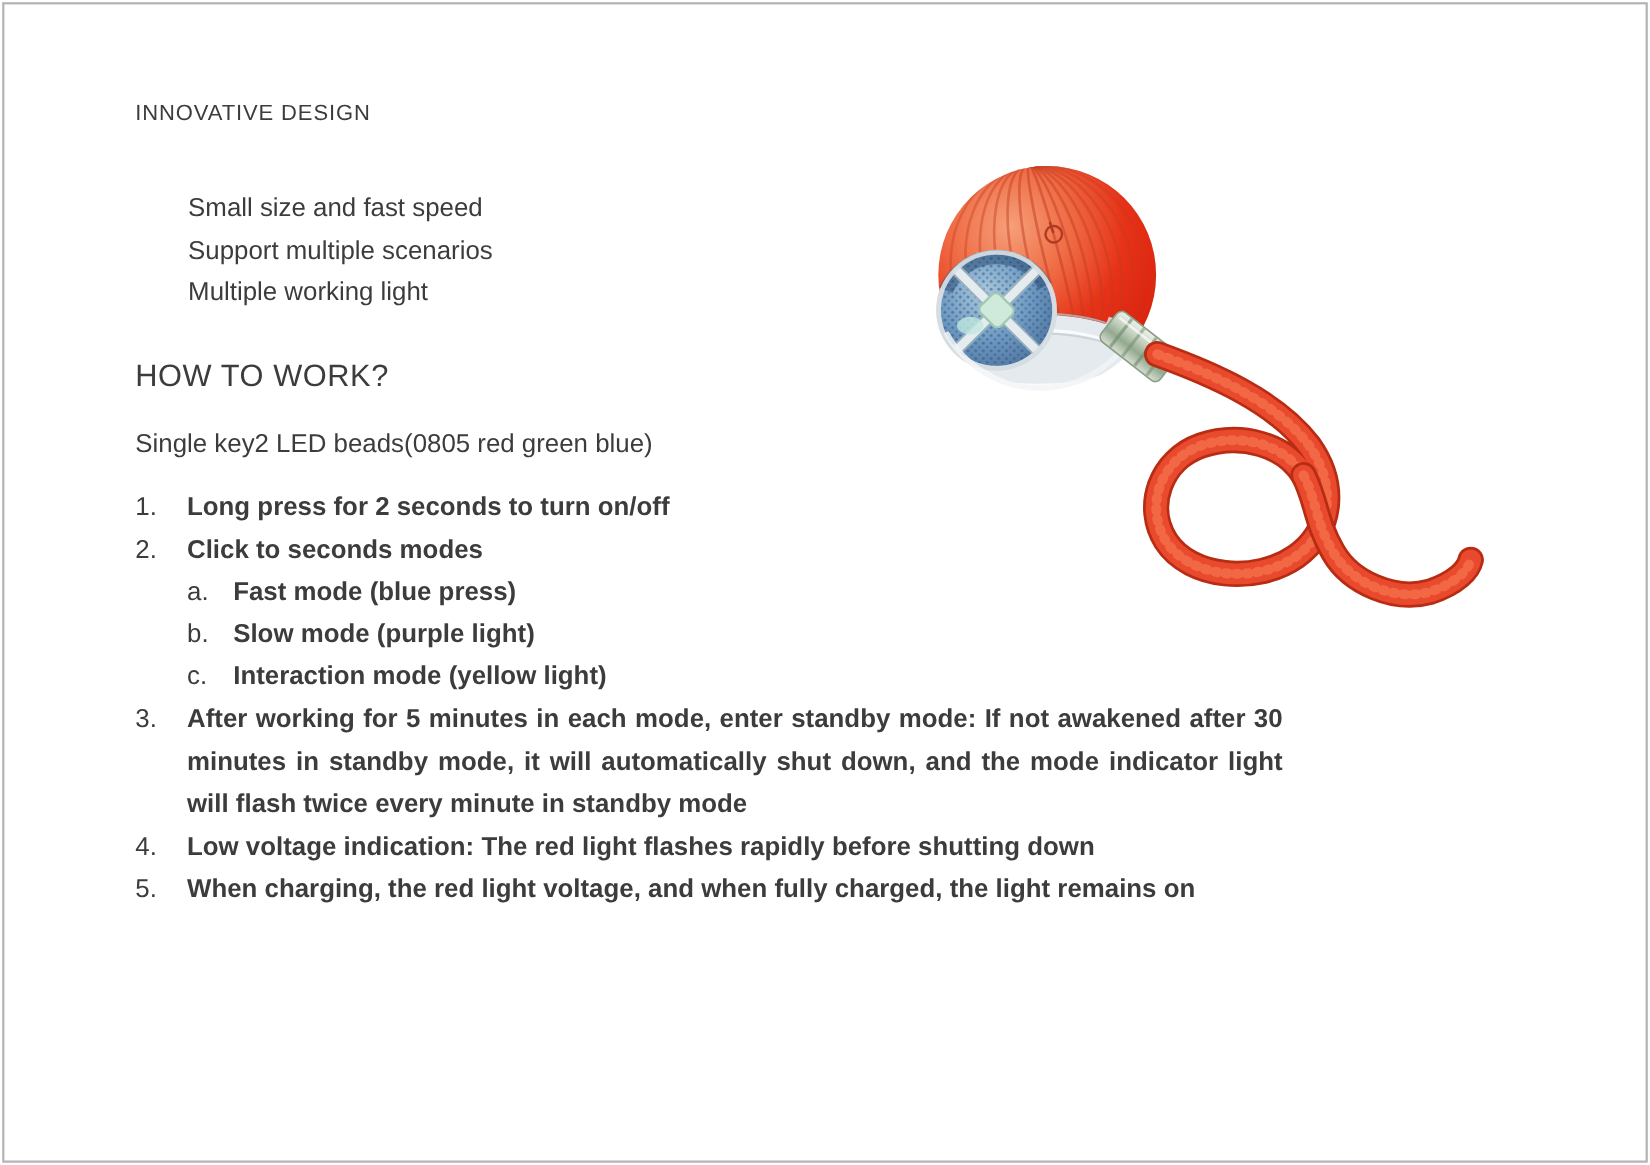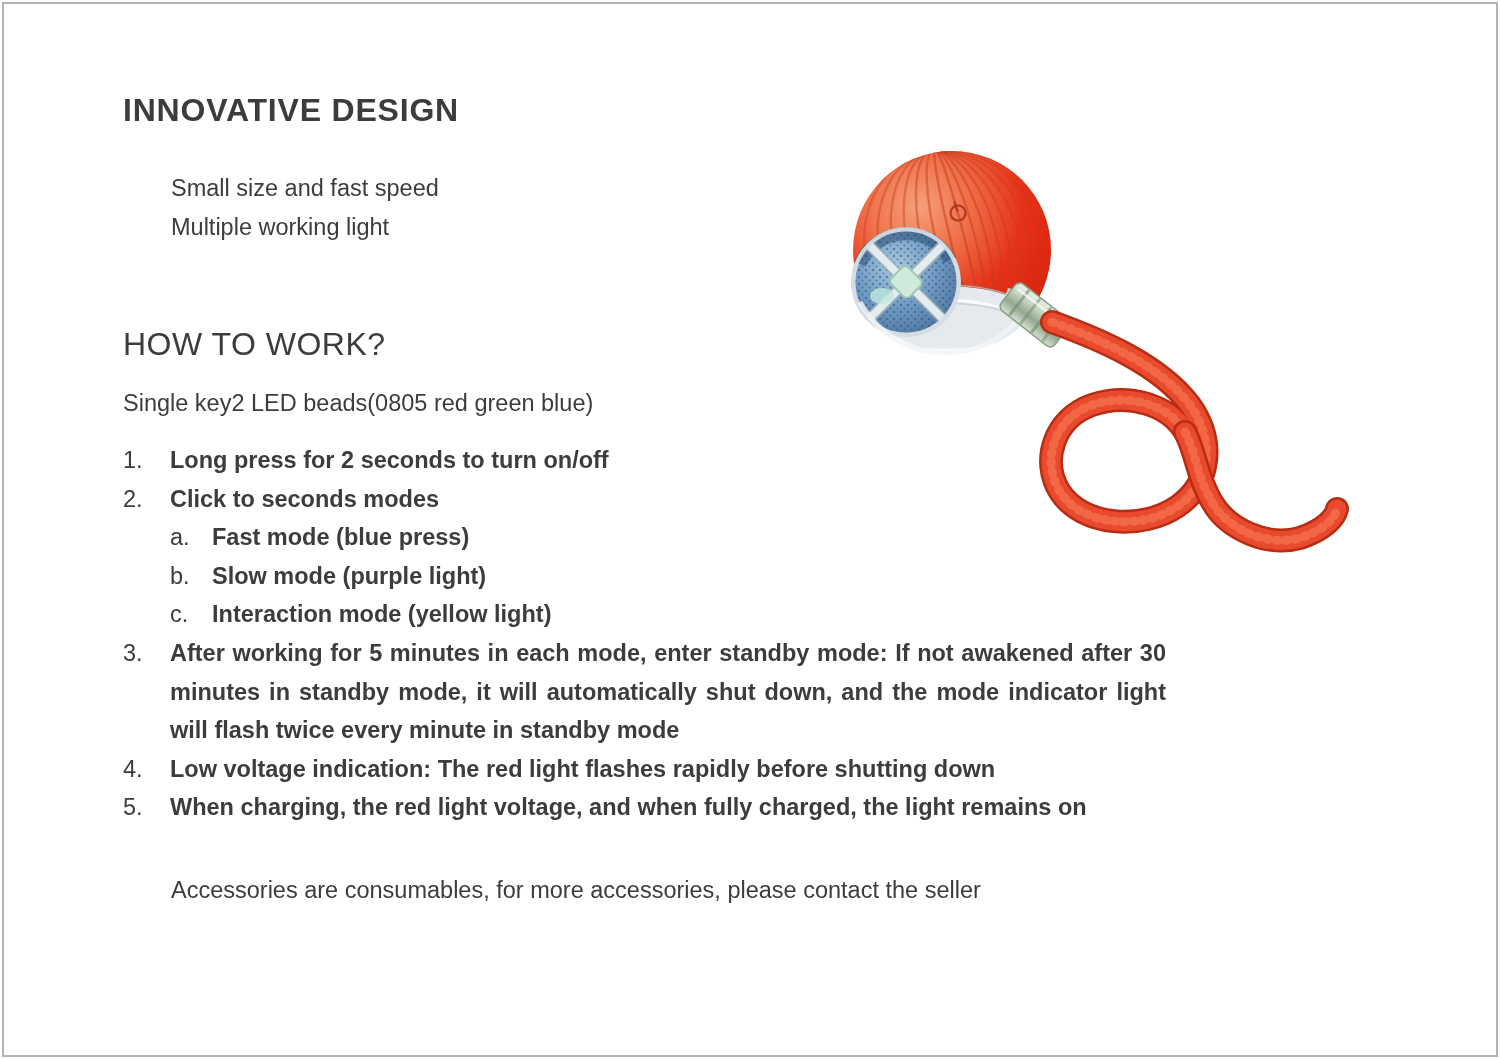--- a/index.html
+++ b/index.html
@@ -4,23 +4,23 @@
 <style>
   html,body { margin:0; padding:0; background:#fff; }
   .page {
     position:relative; width:1500px; height:1059px; background:#ffffff;
     font-family:"Liberation Sans", sans-serif; font-weight:300;
     color:#3c3c3c; overflow:hidden;
   }
   .page-border { position:absolute; inset:2px; border:2px solid #b3b3b3; pointer-events:none; }
   .content { position:absolute; left:123px; top:0; width:1043px; font-size:23.5px; }
   .content h1, .content h2, .content p, .content .steps { margin:0; position:absolute; left:0; width:100%; font-weight:300; }
-  h1.title      { top:92px;  font-size:32px; letter-spacing:0.8px;font-weight:bold; }
+  h1.title      { top:92px;  font-size:20px; letter-spacing:0.8px; }
   .intro        { top:169px; line-height:38.6px; }
-  h2.section    { top:326px; font-size:32px; letter-spacing:0.5px; }
+  h2.section    { top:326px; font-size:28px; letter-spacing:0.5px; }
   .list-intro   { top:384px; line-height:38.6px; }
   .steps        { top:441px; line-height:38.6px; }
   .footer       { top:871px; line-height:38.6px; }
   .line { display:block;margin-left:48px; }
   .step { display:flex; }
   .step .num { flex:0 0 47px; width:47px; }
   .step.sub .num { margin-left:47px; flex-basis:42px; width:42px; }
   .step .body { flex:1; text-align:justify;font-weight:bold; }
   .product-svg { position:absolute; left:820px; top:110px; width:580px; height:460px; }
 </style>
@@ -28,20 +28,21 @@
 <body>
 
 <div class="page">
   <div class="page-border"></div>
 
   <main class="content">
     <h1 class="title">INNOVATIVE DESIGN</h1>
 
     <p class="intro">
       <span class="line">Small size and fast speed</span>
+      <span class="line">Support multiple scenarios</span>
       <span class="line">Multiple working light</span>
     </p>
 
     <h2 class="section">HOW TO WORK?</h2>
 
     <p class="list-intro">Single key2 LED beads(0805 red green blue)</p>
 
     <div class="steps">
       <div class="step">
         <span class="num">1.</span>
@@ -71,21 +72,20 @@
         <span class="num">4.</span>
         <span class="body">Low voltage indication: The red light flashes rapidly before shutting down</span>
       </div>
       <div class="step">
         <span class="num">5.</span>
         <span class="body">When charging, the red light voltage, and when fully charged, the light remains on</span>
       </div>
     </div>
 
     <p class="footer">
-      <span class="line">Accessories are consumables, for more accessories, please contact the seller</span>
     </p>
   </main>
 
   <svg class="product-svg" viewBox="0 0 580 460" aria-hidden="true">
     <defs>
       <radialGradient id="ballGrad" cx="0.33" cy="0.28" r="0.95">
         <stop offset="0" stop-color="#f5a07a"></stop>
         <stop offset="0.3" stop-color="#ef6a43"></stop>
         <stop offset="0.55" stop-color="#e63318"></stop>
         <stop offset="0.8" stop-color="#dd220e"></stop>

